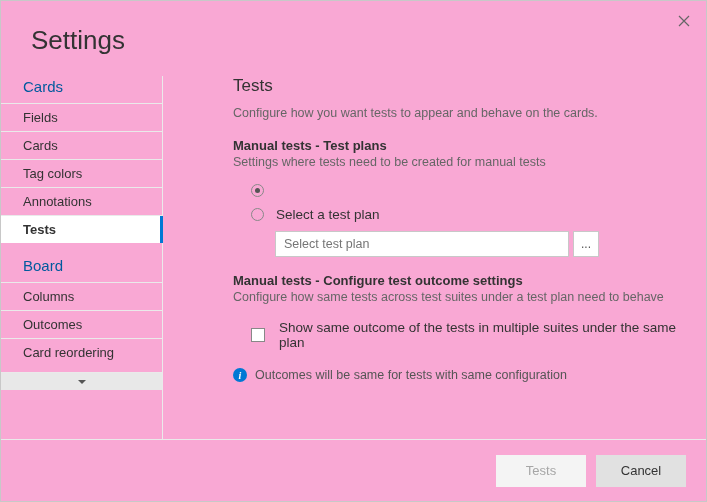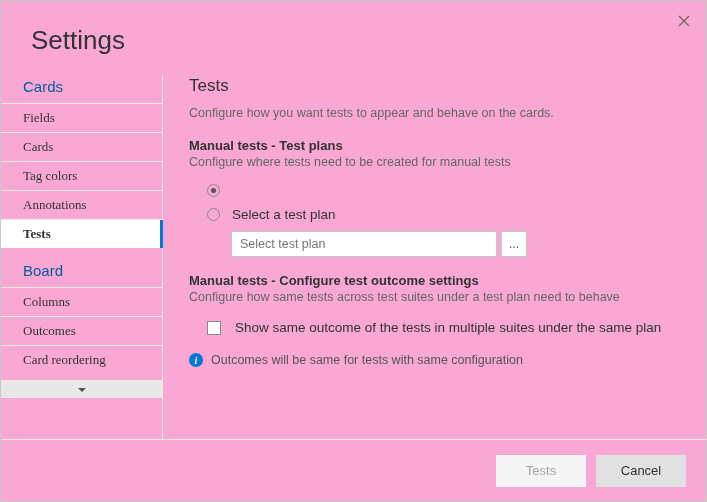--- a/index.html
+++ b/index.html
@@ -9,34 +9,33 @@
       display: flex; flex-direction: column; background: #f9a8d4;
     }
     .close-icon {
       position: absolute; top: 12px; right: 14px; width: 16px; height: 16px;
       cursor: pointer; color: #555;
     }
     .close-icon svg { width: 16px; height: 16px; stroke: #666; stroke-width: 1.2; }
     .header {
       padding: 24px 0 20px 30px; font-size: 26px; font-weight: 300; color: #333;
     }
-    .body { display: flex; flex: 1; overflow: hidden; }
+    .body { display: flex; flex: 1; overflow: hidden; gap: 44px; }
     .sidebar {
       width: 162px; border-right: 1px solid #eaeaea; display: flex; flex-direction: column;
       padding-bottom: 0;
     }
     .section-heading {
       color: #005a9e; font-size: 15px; font-weight: 400; padding: 8px 0 8px 22px;
     }
     .section-heading.first { padding-top: 2px; }
     .nav-item {
       font-size: 13px; color: #333; padding: 6px 0 6px 22px;
       border-top: 1px solid #eaeaea; cursor: pointer;
       position: relative;
-      font-family: Liberation Serif, serif;
     }
     .nav-item:last-of-type { border-bottom: 1px solid #eaeaea; }
     .nav-item.selected {
       font-weight: 600; background: #fff;
     }
     .nav-item.selected::after {
       content: ""; position: absolute; right: -1px; top: 0; bottom: 0; width: 3px;
       background: #0078d4;
     }
     .sidebar-bottom {
@@ -60,21 +59,21 @@
     .radio {
       width: 13px; height: 13px; border-radius: 50%; border: 1px solid #888;
       display: flex; align-items: center; justify-content: center; flex-shrink: 0;
     }
     .radio.checked::after {
       content: ""; width: 5px; height: 5px; border-radius: 50%; background: #555;
     }
     .radio-label { font-size: 13.5px; color: #333; }
     .plan-picker { display: flex; gap: 4px; padding-left: 42px; margin: 4px 0 16px 0; align-items: center; }
     .plan-input {
-      width: 266px; height: 26px; border: 1px solid #c8c8c8; font-size: 12.5px;
+      width: 294px; height: 26px; border: 1px solid #c8c8c8; font-size: 12.5px;
       padding: 12px 8px; color: #888; background: #fff;
     }
     .plan-browse {
       width: 26px; height: 26px; border: 1px solid #c8c8c8; background: #fff;
       display: flex; align-items: center; justify-content: center; font-size: 12px;
       color: #555; cursor: pointer;
     }
     .checkbox-row {
       display: flex; align-items: center; padding: 6px 0 6px 18px; gap: 14px;
     }
@@ -138,21 +137,21 @@
             </svg>
         </span>
       </div>
     </div>
 
     <div class="content">
       <div class="panel-title">Tests</div>
       <div class="panel-sub">Configure how you want tests to appear and behave on the cards.</div>
 
       <div class="group-title">Manual tests - Test plans</div>
-      <div class="group-sub">Configure where tests need to be created for manual tests</div>
+      <div class="group-sub">Settings where tests need to be created for manual tests</div>
 
       <div class="radio-row">
         <span class="radio checked"></span>
       </div>
       <div class="radio-row">
         <span class="radio"></span>
         <span class="radio-label">Select a test plan</span>
       </div>
 
       <div class="plan-picker">

